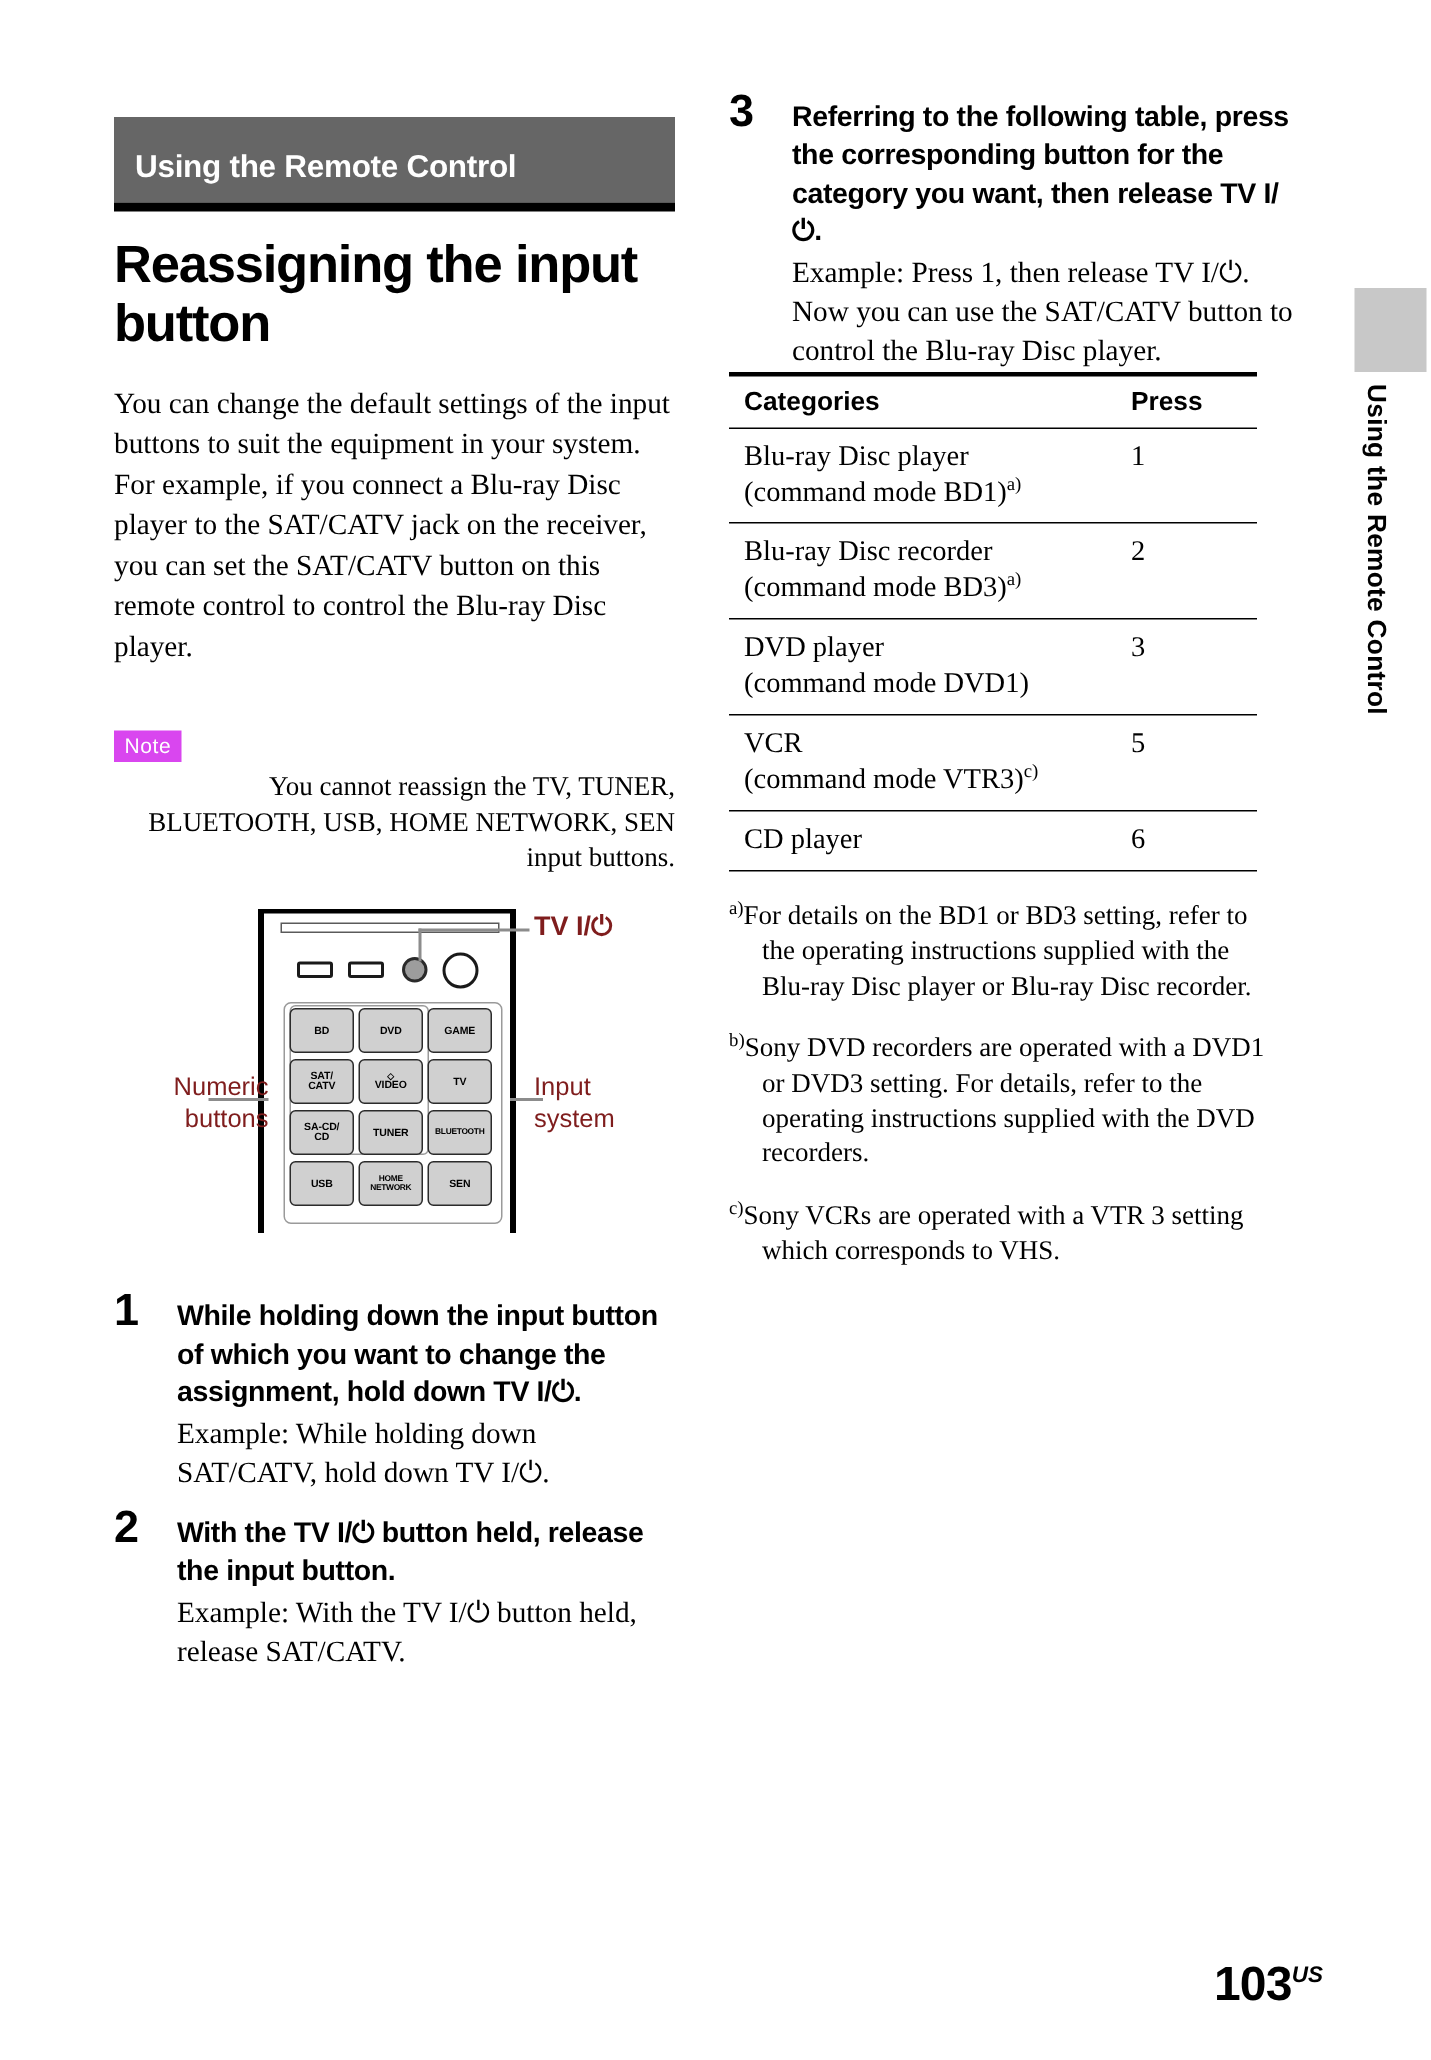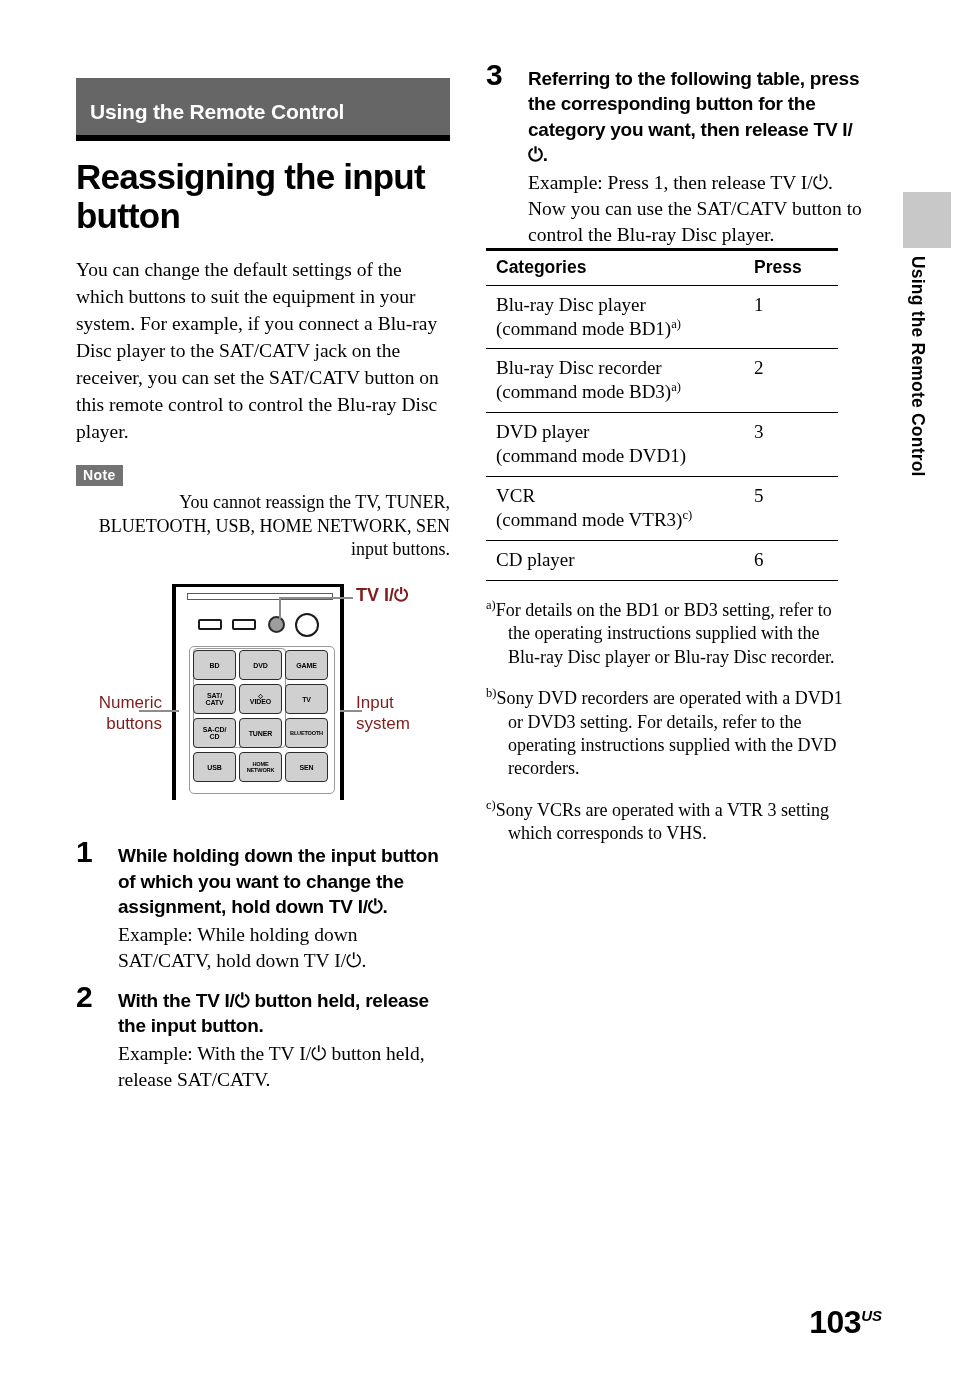--- a/index.html
+++ b/index.html
@@ -63,27 +63,28 @@
   .body-para {
     font-size: 19.5px;
     line-height: 1.38;
     margin-top: 22px;
     text-align: left;
   }
 
   
   .note-badge {
     display: inline-block;
-    background: #737373;
+    background: #d946ef;
     color: #ffffff;
     font-family: "Liberation Sans", sans-serif;
-    font-weight: bold;
+    font-weight: normal;
     font-size: 14px;
     letter-spacing: 0.4px;
     padding: 2px 7px 3px 7px;
+    margin-top: 22px;
   }
   .note-text {
     font-size: 18px;
     line-height: 1.3;
     margin-top: 5px;
     text-align: right;
   }
 
   
   .remote-figure {
@@ -203,21 +204,21 @@
     pointer-events: none;
   }
 
   .fig-label {
     position: absolute;
     font-family: "Liberation Sans", sans-serif;
     font-size: 17px;
     line-height: 1.22;
     color: #7f1d1d;
   }
-  .fig-label.left  { left: 0;  top: 114px; width: 86px; text-align: right; }
+  .fig-label.left  { left: 17px;  top: 114px; width: 86px; text-align: right; }
   .fig-label.right { left: 280px; top: 114px; width: 92px; text-align: left; }
   .fig-label.tvpwr { left: 280px; top: 6px;  width: 92px; text-align: left;
                      font-weight: bold; font-size: 18px; }
 
   .lead {
     position: absolute;
     background: #8c8c8c;
   }
   .lead.h { height: 2px; }
   .lead.v { width: 2px; }
@@ -340,21 +341,21 @@
 
 <div id="col-left">
 
   <div class="section-header-wrap">
     <div class="section-header">Using the Remote Control</div>
     <div class="section-header-rule"></div>
   </div>
 
   <h1 class="page-title">Reassigning the input button</h1>
 
-  <p class="body-para">You can change the default settings of the which buttons to suit the equipment in your system. For example, if you connect a Blu-ray Disc player to the SAT/CATV jack on the receiver, you can set the SAT/CATV button on this remote control to control the Blu-ray Disc player.</p>
+  <p class="body-para">You can change the default settings of the input buttons to suit the equipment in your system. For example, if you connect a Blu-ray Disc player to the SAT/CATV jack on the receiver, you can set the SAT/CATV button on this remote control to control the Blu-ray Disc player.</p>
 
   <div>
     <span class="note-badge">Note</span>
     <p class="note-text">You cannot reassign the TV, TUNER, BLUETOOTH, USB, HOME NETWORK, SEN input buttons.</p>
   </div>
 
   <div class="remote-figure">
 
     <div class="remote-body">
       <div class="remote-topslot"></div>

